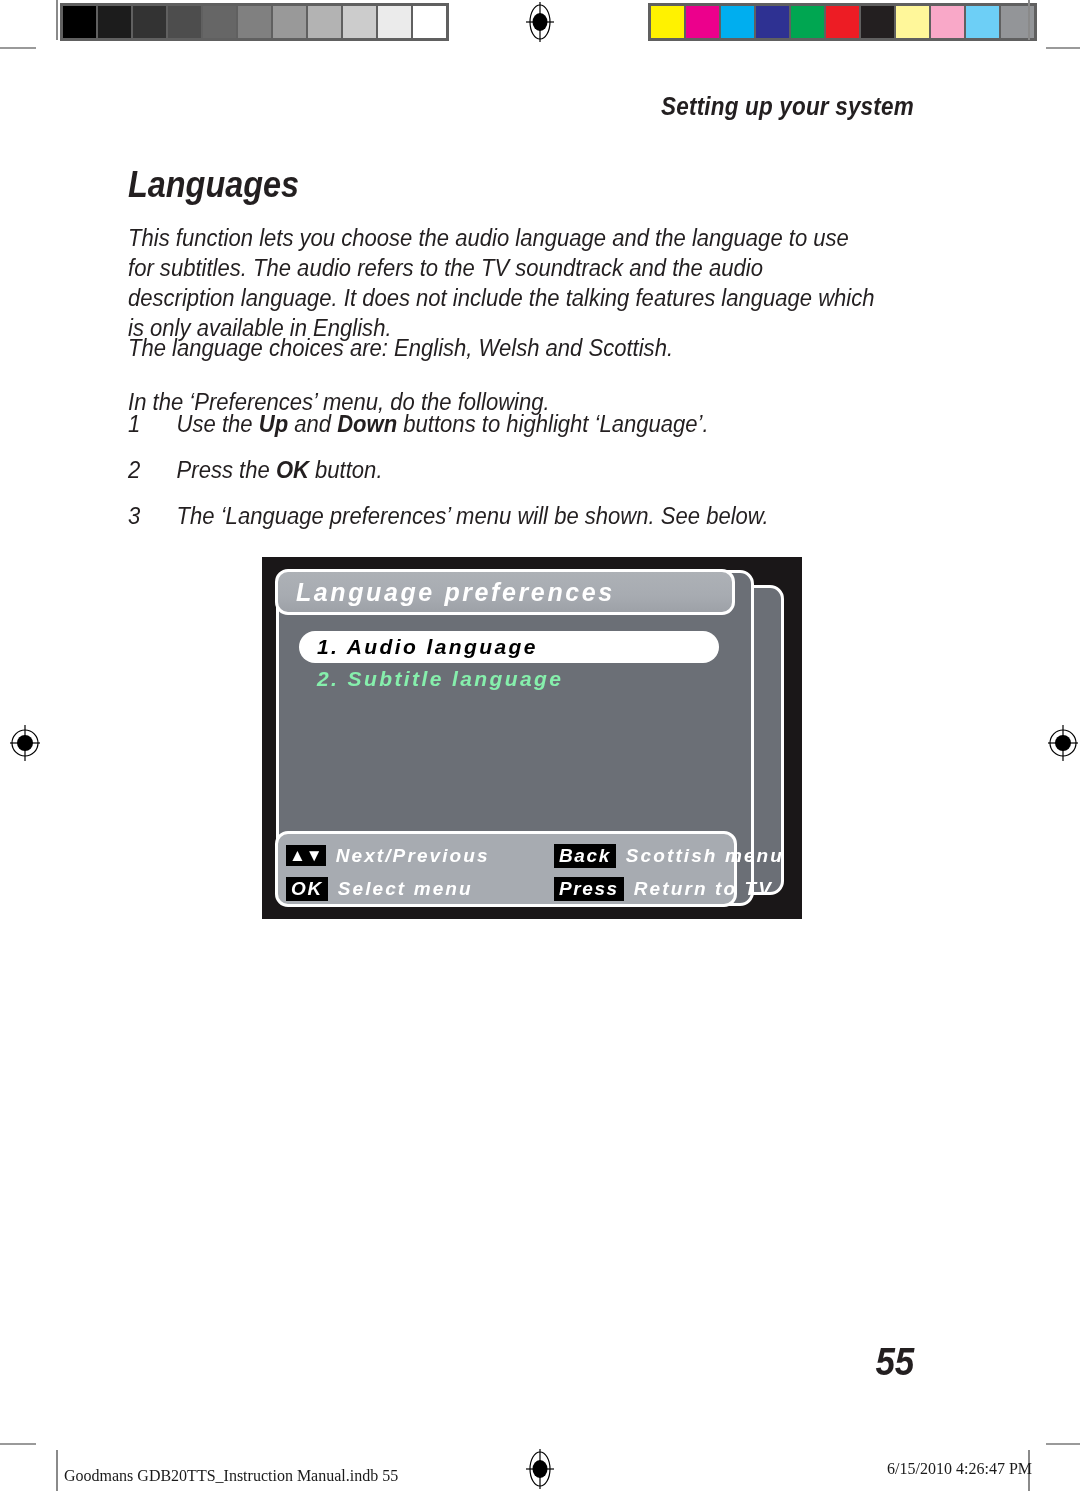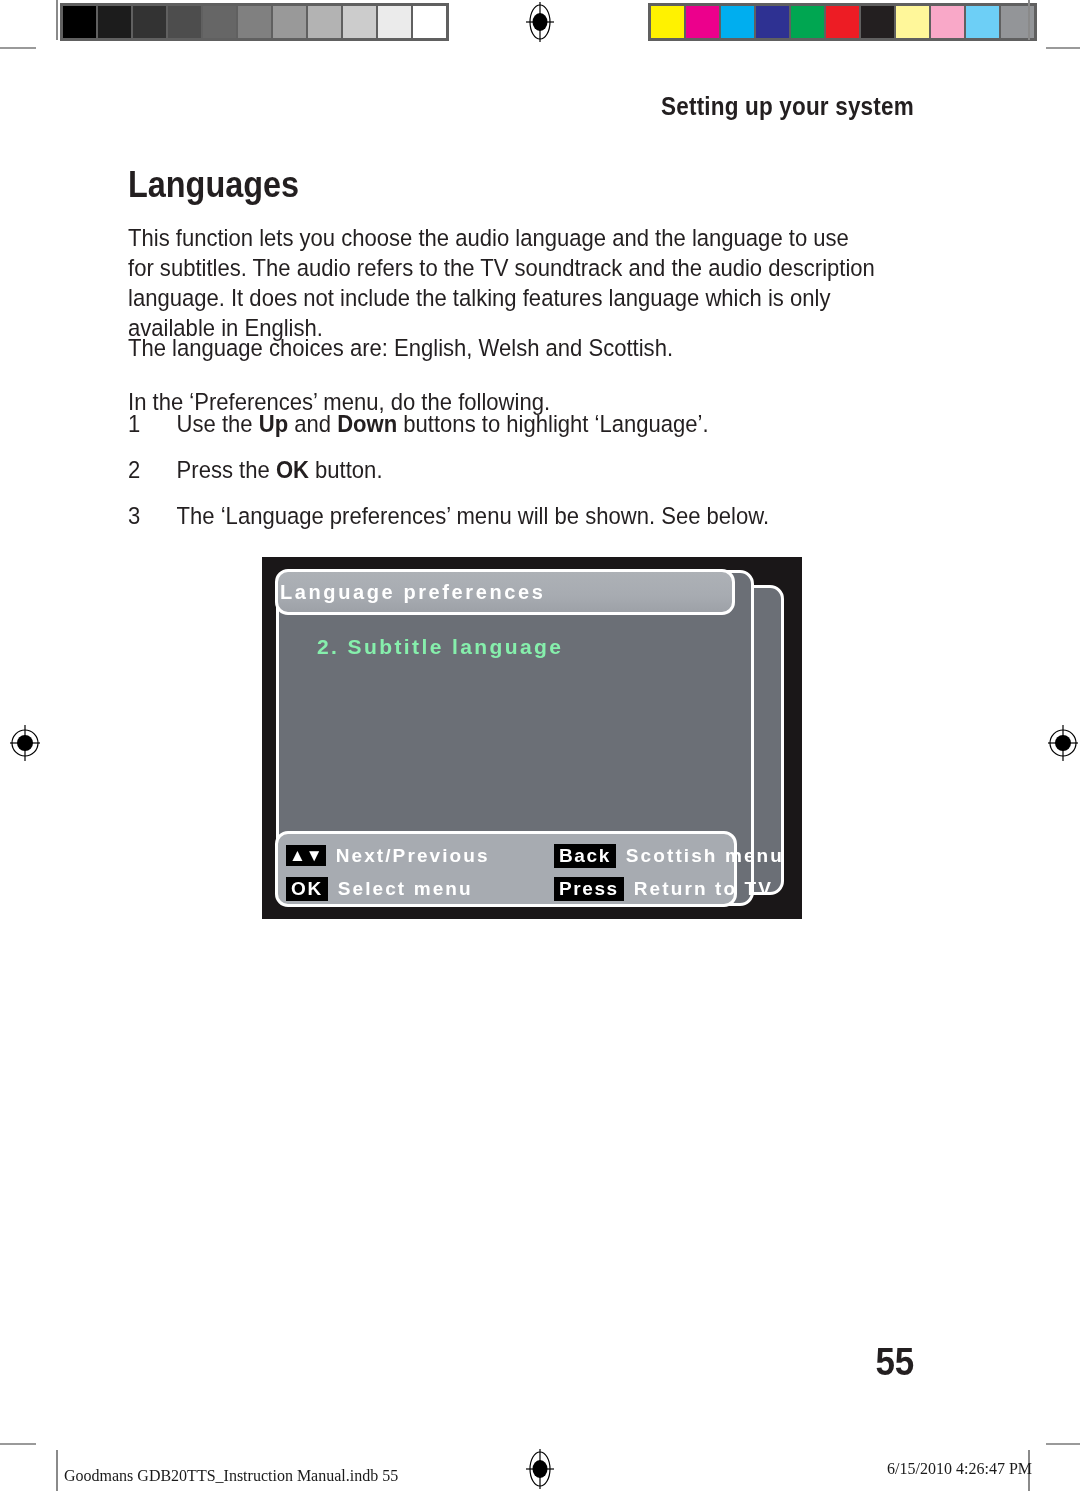--- a/index.html
+++ b/index.html
@@ -72,20 +72,21 @@
   .regmark.left   { left: 8px;   top: 722px; }
   .regmark.right  { left: 1046px;top: 722px; }
   .regmark.bottom { left: 523px; top: 1448px; }
 
   
   .page {
     position: absolute;
     left: 0; top: 0;
     width: 1036px;
     height: 1491px;
+    font-style: italic;
   }
   .running-head {
     position: absolute;
     right: 122px;
     top: 92px;
     font-family: "Liberation Sans Narrow", "Liberation Sans", sans-serif;
     font-weight: bold;
     font-size: 25px;
     letter-spacing: 0.2px;
     color: #231f20;
@@ -180,24 +181,24 @@
     width: 460px;
     height: 46px;
     border: 3px solid #ffffff;
     border-radius: 13px;
     background: linear-gradient(to bottom, #adb1b6 0%, #a7abb1 60%, #9da1a7 100%);
     box-sizing: border-box;
     display: flex;
     align-items: center;
   }
   .osd-title-text {
-    margin-left: 2px;
+    margin-left: 18px;
     color: #ffffff;
     font-weight: bold;
-    font-size: 20px;
+    font-size: 25px;
     letter-spacing: 2.6px;
     white-space: nowrap;
   }
   .osd-items {
     position: absolute;
     left: 20px;
     top: 58px;
     width: 440px;
   }
   .osd-item {
@@ -380,20 +381,23 @@
 
     <div class="osd-ghost"></div>
 
     <div class="osd-panel">
 
       <div class="osd-titlebar">
         <span class="osd-title-text">Language preferences</span>
       </div>
 
       <div class="osd-items" id="osd-menu-items">
+          <div class="osd-item selected">
+            <span>1. Audio language</span>
+          </div>
           <div class="osd-item">
             <span>2. Subtitle language</span>
           </div>
         </div>
 
       <div class="osd-footer">
         <div class="osd-hint-row">
           <div class="hint-group-a">
             <span class="key arrows">
                 <span>▲▼</span>

